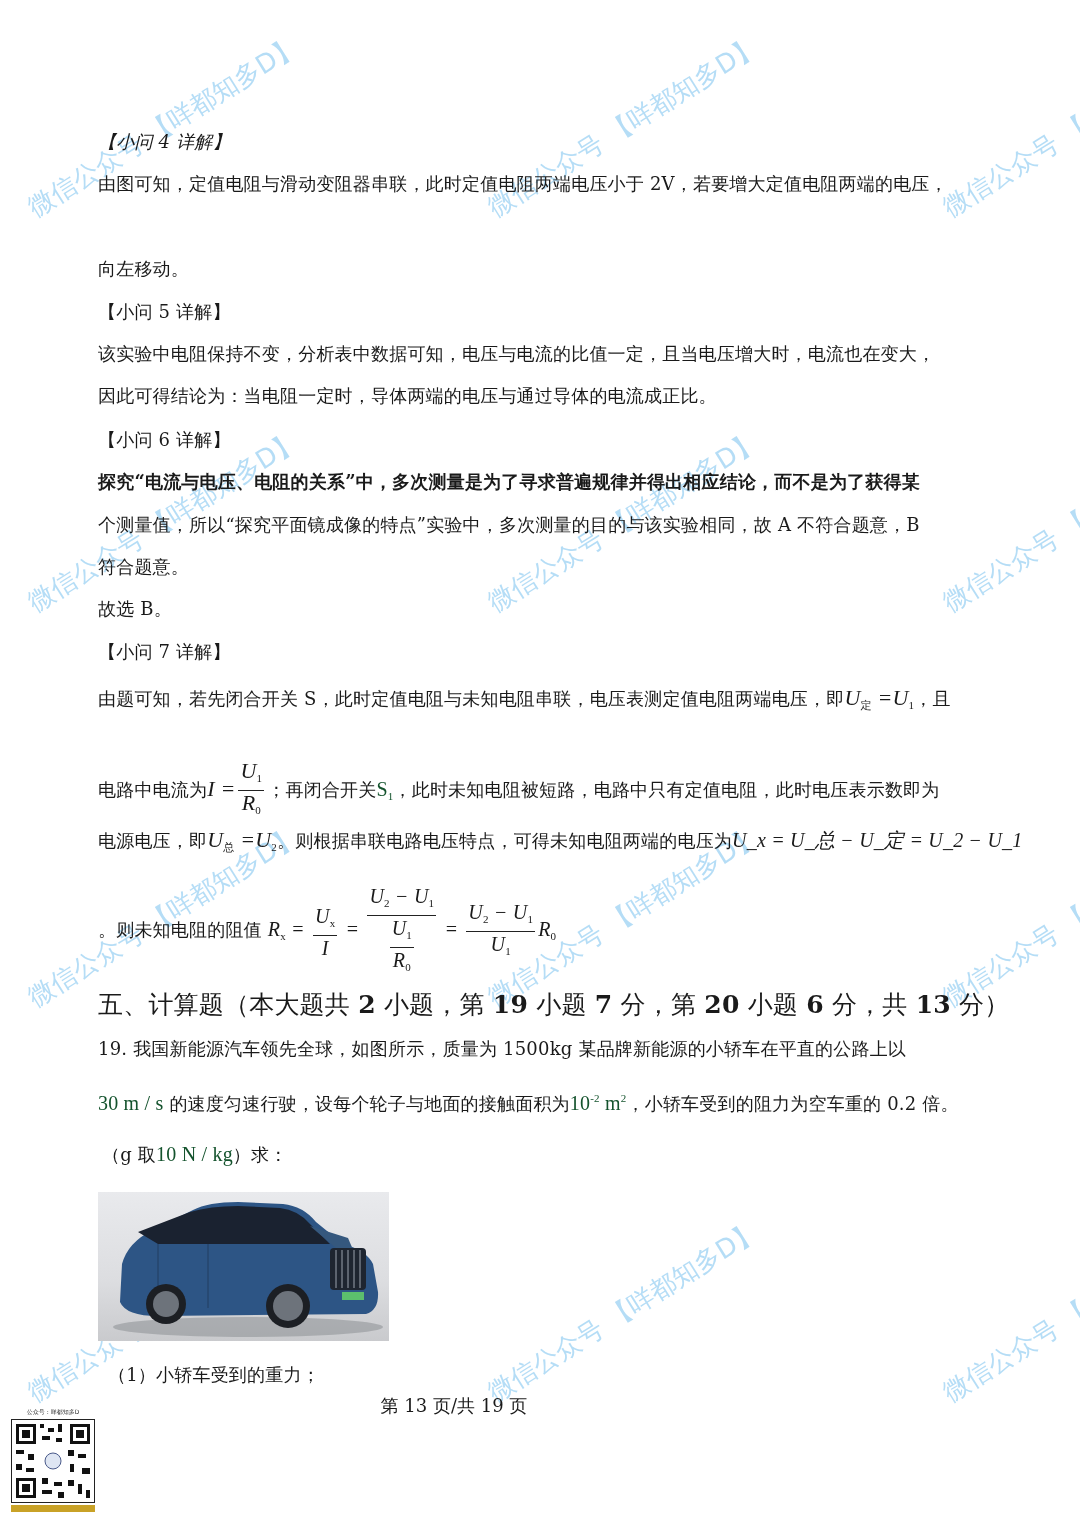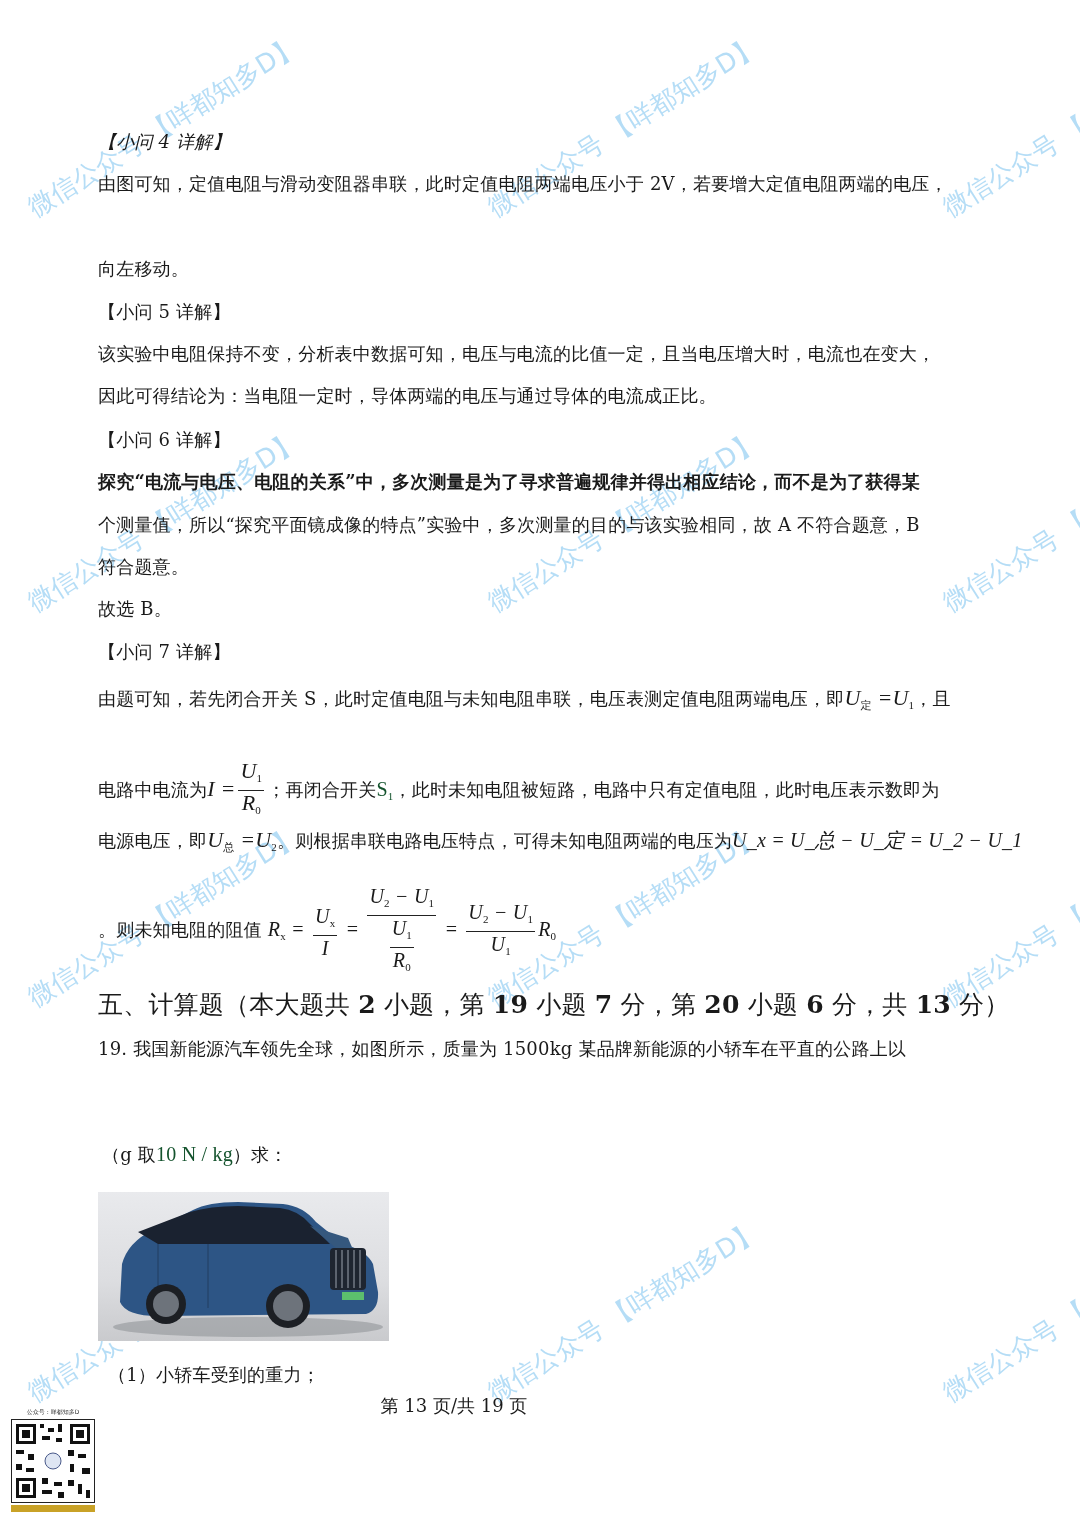--- a/index.html
+++ b/index.html
@@ -112,20 +112,24 @@
           <span class="den">U<span class="sub">1</span></span>
         </span>R<span class="sub">0</span>
     </span>
   </div>
 
   <div class="line section-title" style="top:993px;">
     <span>五、计算题（本大题共 </span><span class="bold">2</span><span> 小题，第 </span><span class="bold">19</span><span> 小题 </span><span class="bold">7</span><span> 分，第 </span><span class="bold">20</span><span> 小题 </span><span class="bold">6</span><span> 分，共 </span><span class="bold">13</span><span> 分）</span>
   </div>
 
   <div class="line" style="top:1037px;">19. 我国新能源汽车领先全球，如图所示，质量为 1500kg 某品牌新能源的小轿车在平直的公路上以</div>
+  <div class="line" style="top:1086px;">
+    <span class="math-up">30 m / s</span>
+    <span>的速度匀速行驶，设每个轮子与地面的接触面积为</span><span class="math-up"><span>10</span><span class="sup">-2</span> <span>m</span><span class="sup">2</span></span><span>，小轿车受到的阻力为空车重的 0.2 倍。</span>
+  </div>
   <div class="line" style="top:1142px; left:102px;">
     <span>（g 取</span><span class="math-up">10  N / kg</span><span>）求：</span>
   </div>
 
   <div class="car-figure">
     <svg width="291" height="149" viewBox="0 0 291 149">
       <ellipse cx="150" cy="135" rx="135" ry="10" fill="#8d8f94" opacity="0.55"></ellipse>
       <path d="M22 110 L24 72 Q30 50 55 38 L95 18 Q110 10 140 10 L185 12 Q205 14 218 30 L245 52 Q268 58 275 72 L280 100 Q281 118 268 122 L60 124 Q28 124 22 110 Z" fill="#2d5585"></path>
       <path d="M40 40 L92 20 Q112 14 140 14 L182 16 Q200 18 212 32 L232 52 L60 52 Z" fill="#1a2230"></path>
       <path d="M212 34 L238 56 L256 60 L250 46 Z" fill="#35587e"></path>

